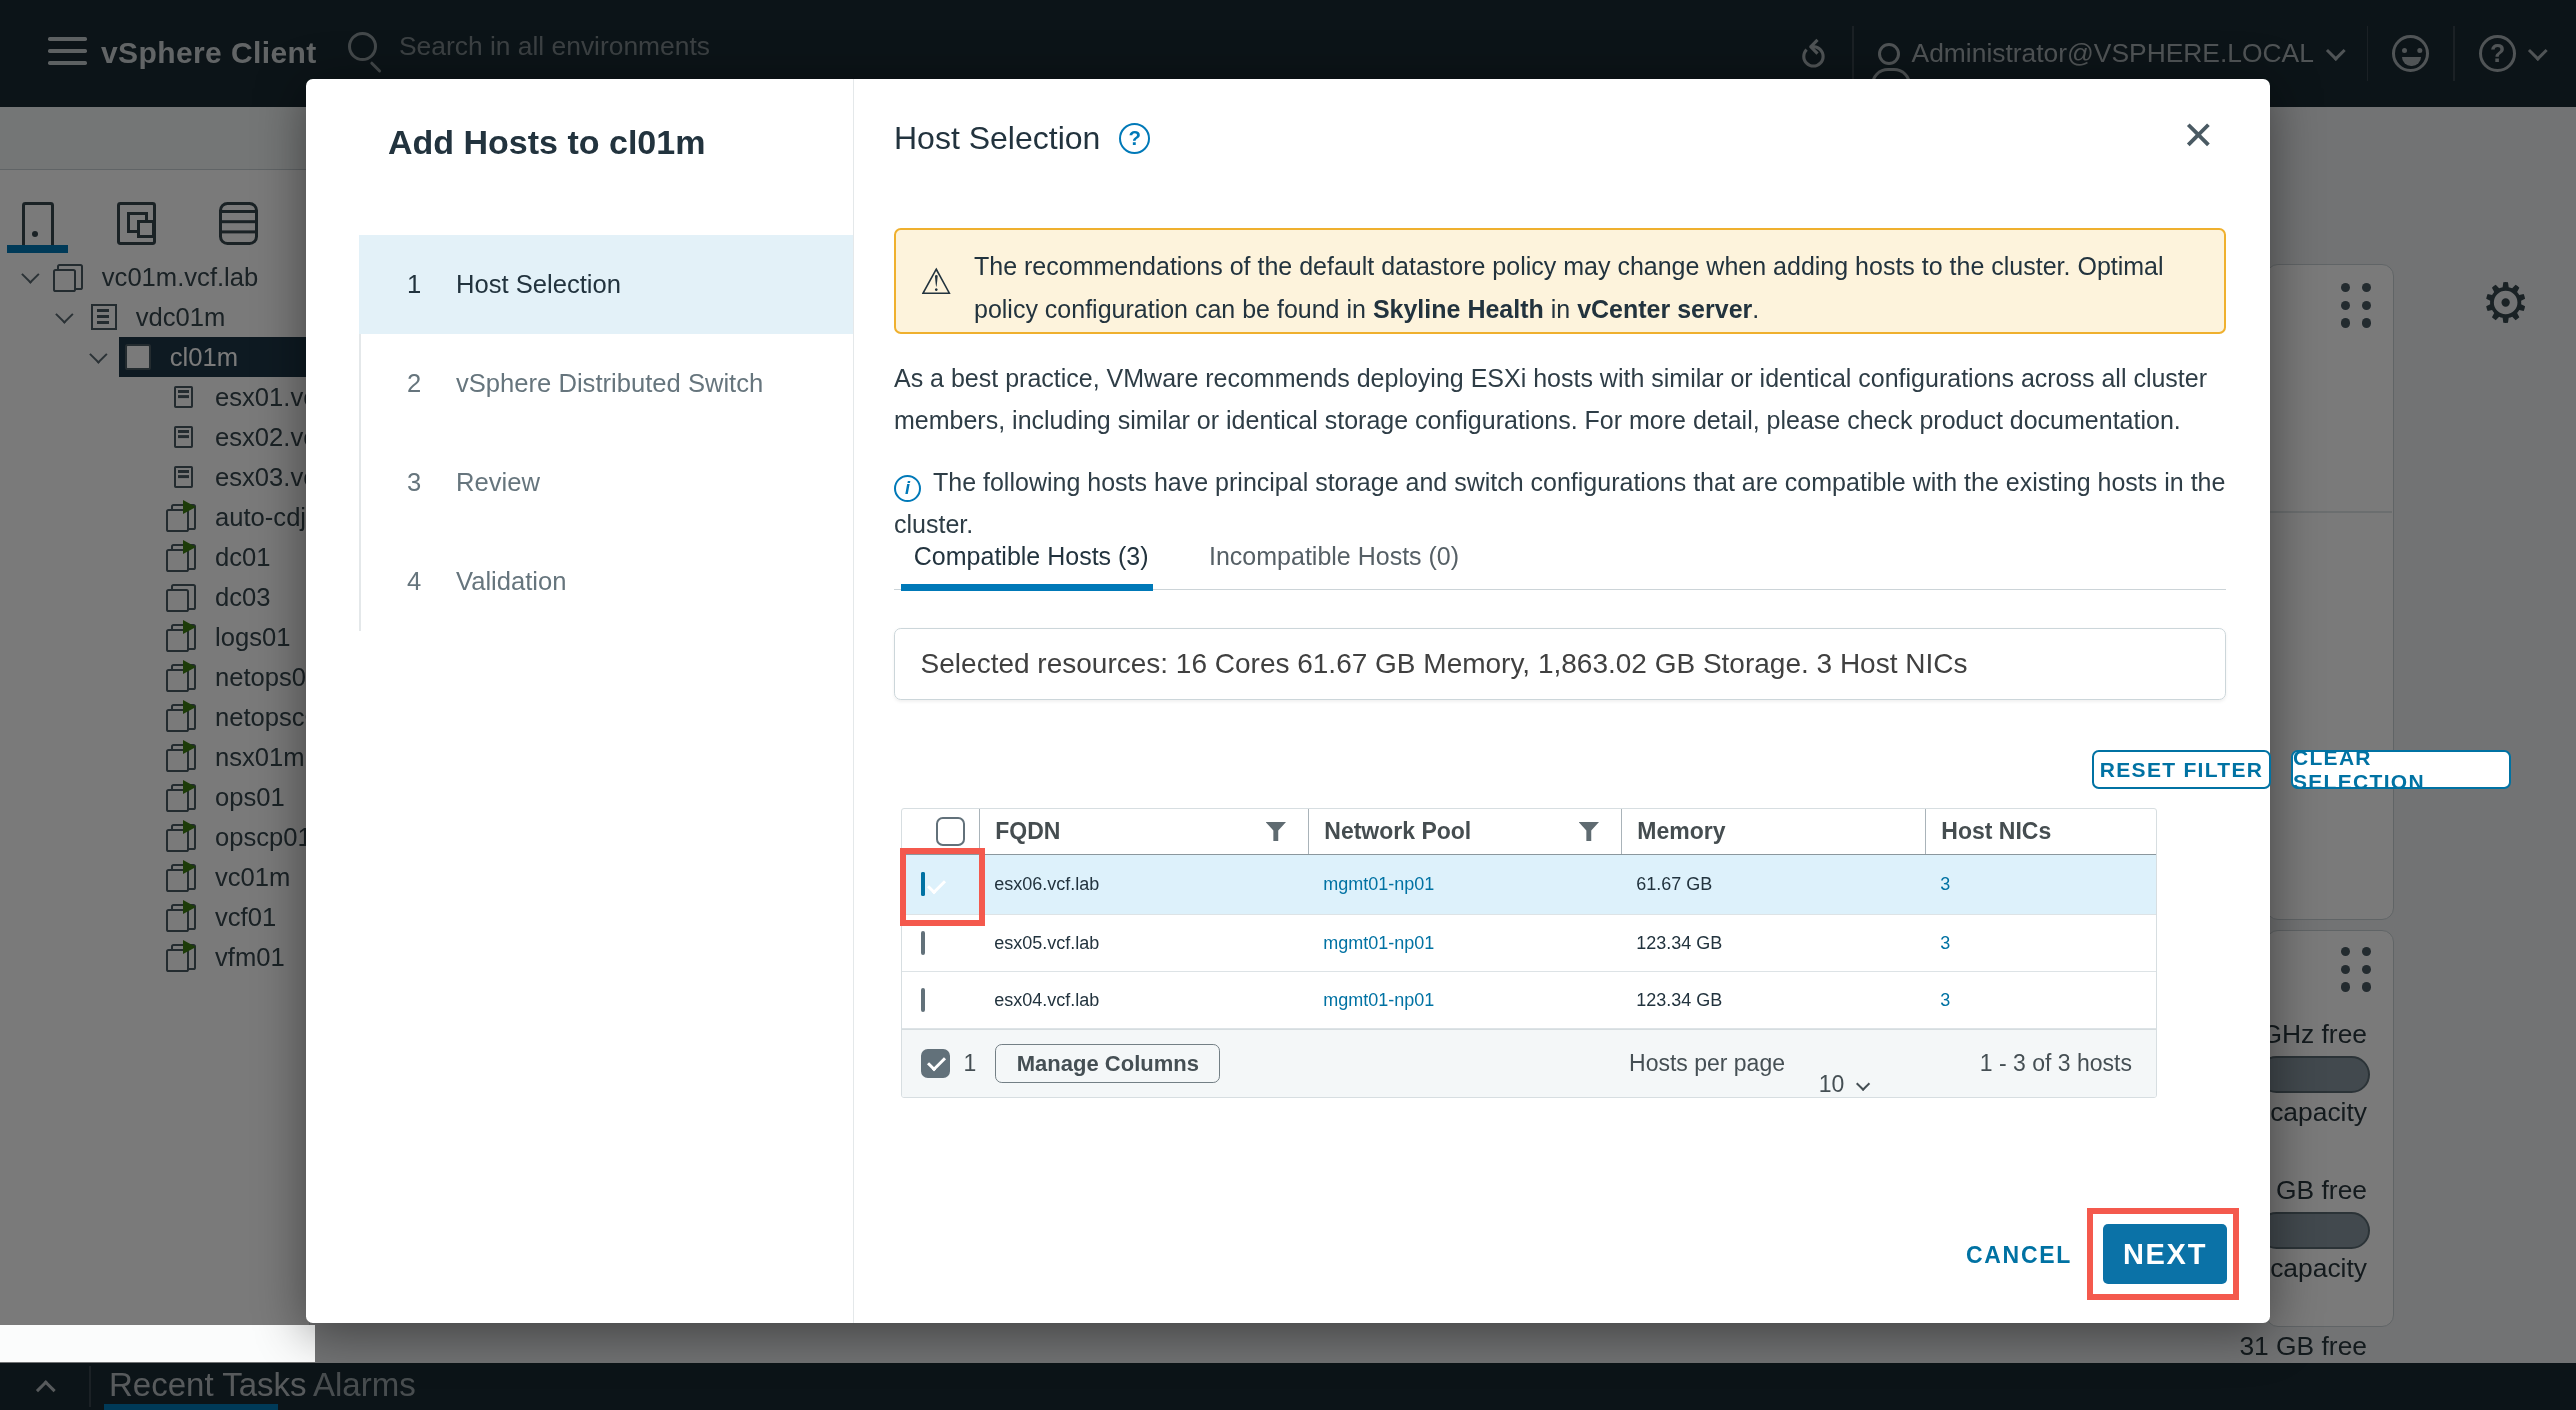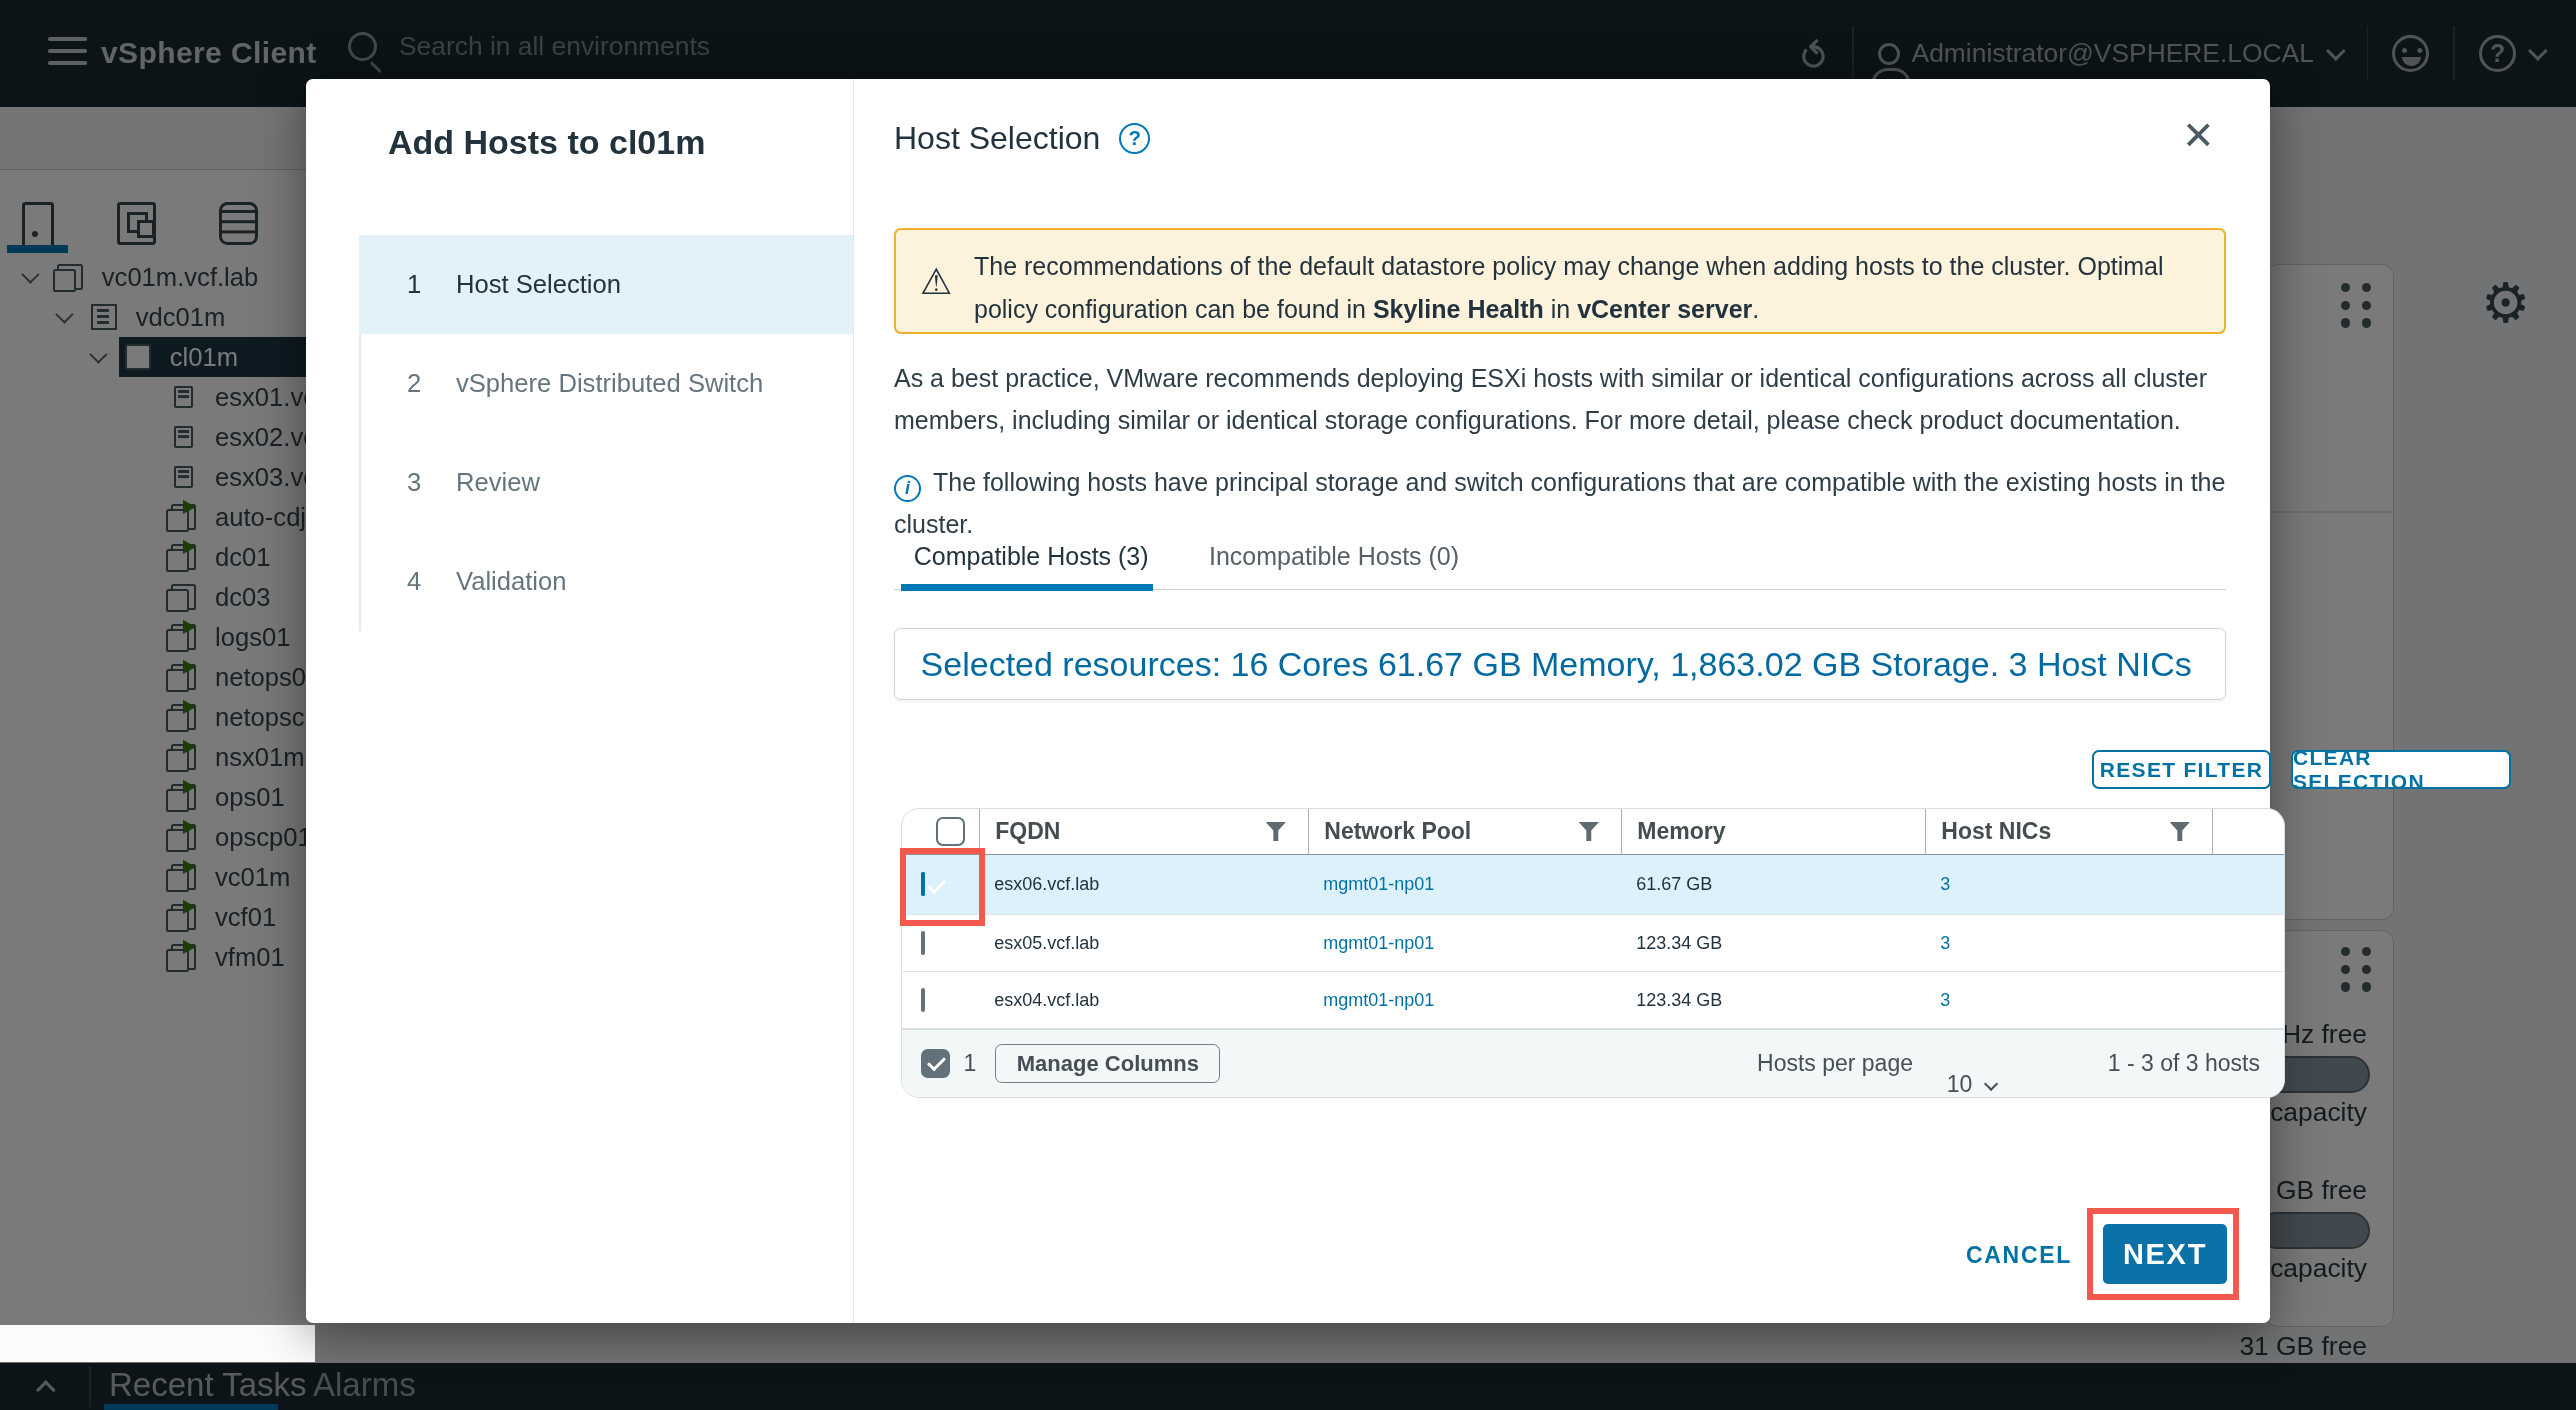--- a/index.html
+++ b/index.html
@@ -111,27 +111,27 @@
   .infonote { position:absolute; left:588px; top:382px; width:1332px; font-size:25px; line-height:42px; color:#2e3d46; }
   .infonote .icirc { display:inline-flex; width:27px; height:27px; border:2.6px solid #0079b8; border-radius:50%; color:#0079b8; font-size:18px; font-style:italic; font-weight:700; align-items:center; justify-content:center; margin-right:12px; vertical-align:-3.4px; }
 
   .tabs { position:absolute; left:588px; top:463px; width:1332px; height:48px; border-bottom:1.7px solid #ccd4d8; }
   .tab { position:absolute; top:0; font-size:25px; color:#566066; cursor:pointer;margin-left:13px; }
   .tab.t0 { left:6.8px; } .tab.t1 { left:302px; }
   .tab.active { color:#22333e; }
   .tab-underline { position:absolute; left:6.8px; top:42px; width:252px; height:6.8px; background:#0079b8; }
 
   .resbox { position:absolute; left:588px; top:549px; width:1332px; height:72px; border:1.7px solid #ccd6da; border-radius:6.8px; box-shadow:0 1.7px 3.4px rgba(0,0,0,.06); display:flex; align-items:center; }
-  .resbox span { margin-left:25.6px; font-size:34px; color:#0369a1; }
+  .resbox span { margin-left:25.6px; font-size:28px; color:#404040; }
 
   .filterbtns { position:absolute; left:588px; top:671px; width:1332px; height:39px; }
   .obtn { position:absolute; top:0; height:39px; border:2.6px solid #0072a3; border-radius:6.8px; background:#fff; color:#0072a3; font-size:21px; font-weight:700; letter-spacing:1.3px; display:flex; align-items:center; justify-content:center; cursor:pointer; }
   .obtn.reset { left:1198px; width:179px; } .obtn.clear { left:1397px; width:220px; }
 
-  .gridcard { position:absolute; left:595px; top:729px; width:1384px; border:1.7px solid #d7dee1; border-radius:18px; overflow:hidden; background:#fff; }
+  .gridcard { position:absolute; left:595px; top:729px; width:1256px; border:1.7px solid #d7dee1; border-radius:3px; overflow:hidden; background:#fff; }
   .ghead { display:grid; grid-template-columns:77px 329px 313px 304px 287px 1fr; height:46px; border-bottom:1.7px solid #8b979d; align-items:center; }
   .ghead .hc { position:relative; height:100%; display:flex; align-items:center; font-size:23px; font-weight:700; color:#454d50; padding-left:15.3px; border-left:1.7px solid #a9b3b9; }
   .ghead .hc:first-child { border-left:none; }
   .funnel { position:absolute; right:22px; width:20.4px; height:19px; background:#5f6b71; clip-path:polygon(0 0,100% 0,62% 45%,62% 100%,38% 100%,38% 45%); visibility:hidden; }
   .funnel.show { visibility:visible; }
   .grow { display:grid; grid-template-columns:77px 329px 313px 304px 287px 1fr; height:57px; border-bottom:1.7px solid #dde3e6; align-items:center; font-size:18px; color:#22333e; background:#fff; }
   .grow.checked { background:#ddf1fb; height:60px; }
   .grow .cell { padding-left:15.3px; }
   .grow .link { color:#0072a3; cursor:pointer; }
   .cb { width:29px; height:29px; border:2.6px solid #62717a; border-radius:6.8px; background:#fff; margin-left:19px; position:relative; cursor:pointer; }

